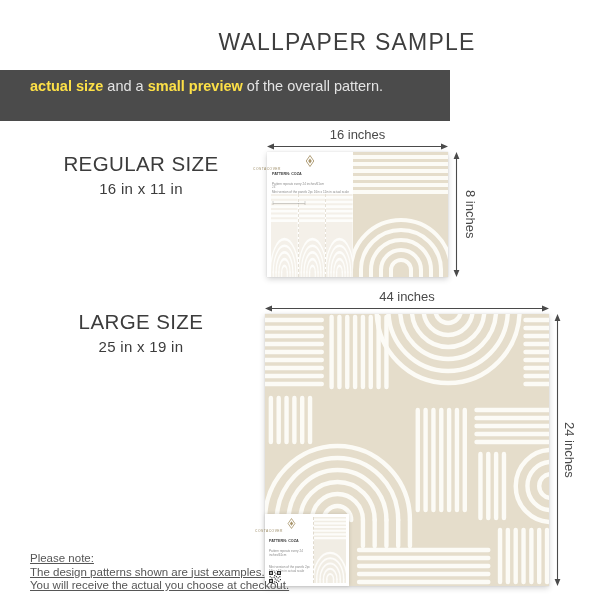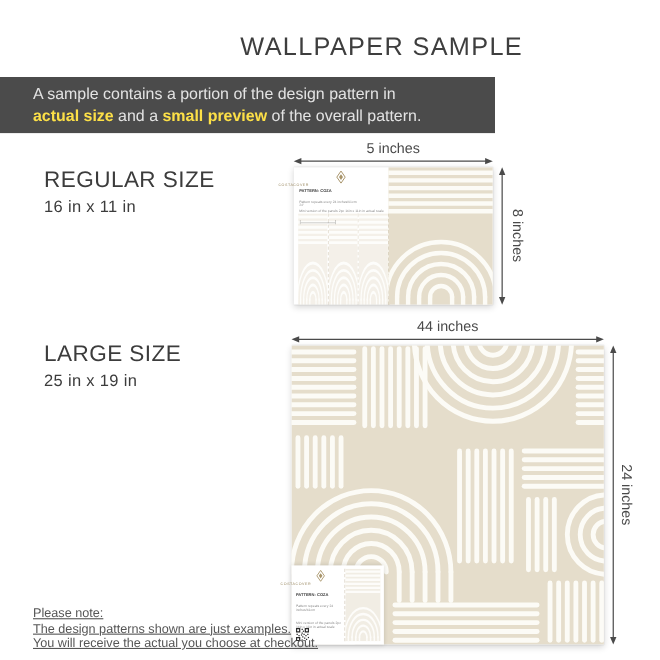--- a/index.html
+++ b/index.html
@@ -14,21 +14,21 @@
     text-align:center; font-size:23px; font-weight:500;
     letter-spacing:1.2px; color:#3e3e3e;
   }
   .banner {
     position:absolute; top:70px; left:0; width:450px; height:51px;
     background:#4b4b4b; box-sizing:border-box; padding:7px 0 0 30px;
     color:#e3e3e3; font-size:14.5px; line-height:19.5px;
   }
   .banner .bold { color:#fde047; font-weight:700; }
   
-  .size-label { position:absolute; left:40px; width:202px; text-align:left; color:#3c3c3c; }
+  .size-label { position:absolute; left:40px; width:202px; text-align:center; color:#3c3c3c; }
   .size-label .name { font-size:20.5px; font-weight:500; letter-spacing:.4px; }
   .size-label .dims { font-size:15px; font-weight:500; margin-top:4px; letter-spacing:.3px; }
   #regular-label { top:152px; }
   #large-label   { top:310px; }
   
   .dim-label { position:absolute; font-size:13px; color:#4a4a4a; }
   .dim-label.h { text-align:center; }
   .dim-label.v { writing-mode:vertical-rl; text-align:center; }
   svg.arrow { position:absolute; overflow:visible; }
   
@@ -240,30 +240,29 @@
     <g id="logo-art">
       <path d="M5 0.5 L8.8 6 L5 11.5 L1.2 6 Z" fill="none" stroke="#a8946a" stroke-width="0.9"></path>
       <path d="M5 3.4 L6.8 6 L5 8.6 L3.2 6 Z" fill="#a8946a"></path>
     </g>
   </defs>
 </svg>
 
 <div class="page-title">WALLPAPER SAMPLE</div>
 
 <div class="banner">
-  <div><span>A sample contains a portion of the design pattern in</span></div>
   <div><span class="bold">actual size</span><span> and a </span><span class="bold">small preview</span><span> of the overall pattern.</span></div>
 </div>
 
 <div class="size-label" id="regular-label">
   <div class="name">REGULAR SIZE</div>
   <div class="dims">16 in x 11 in</div>
 </div>
 
-<div class="dim-label h" style="left:267px; top:127px; width:181px;">5 inches</div>
+<div class="dim-label h" style="left:267px; top:127px; width:181px;">16 inches</div>
 <svg class="arrow" style="left:267px; top:142px;" width="181" height="9">
   <line x1="6" y1="4.5" x2="175" y2="4.5" stroke="#4a4a4a" stroke-width="1.1"></line>
   <polygon points="0,4.5 7,1.6 7,7.4" fill="#4a4a4a"></polygon>
   <polygon points="181,4.5 174,1.6 174,7.4" fill="#4a4a4a"></polygon>
 </svg>
 
 <div class="card" id="regular-card">
   <div class="reg-left">
     <div class="brand-block">
       <svg width="10" height="12" viewBox="0 0 10 12" style="display:block;margin:0 auto;">

